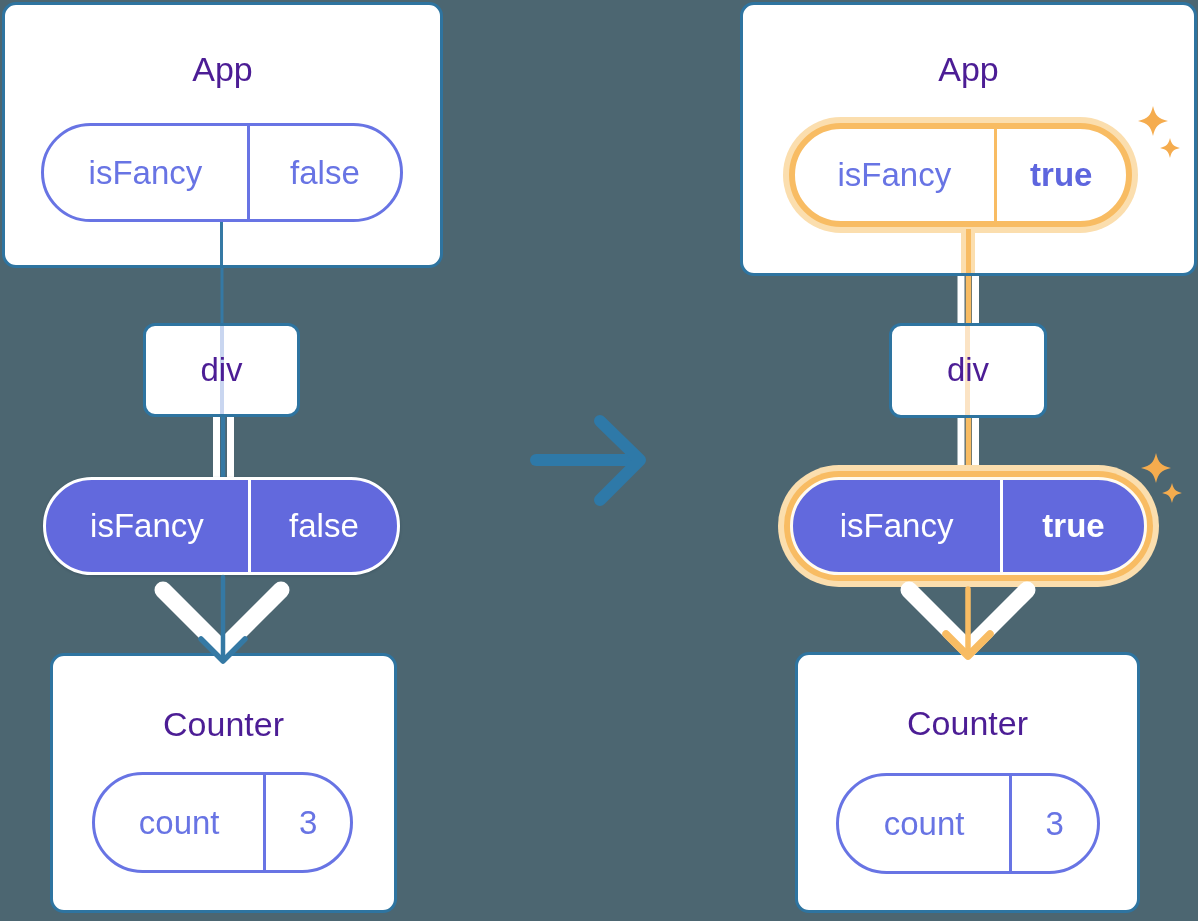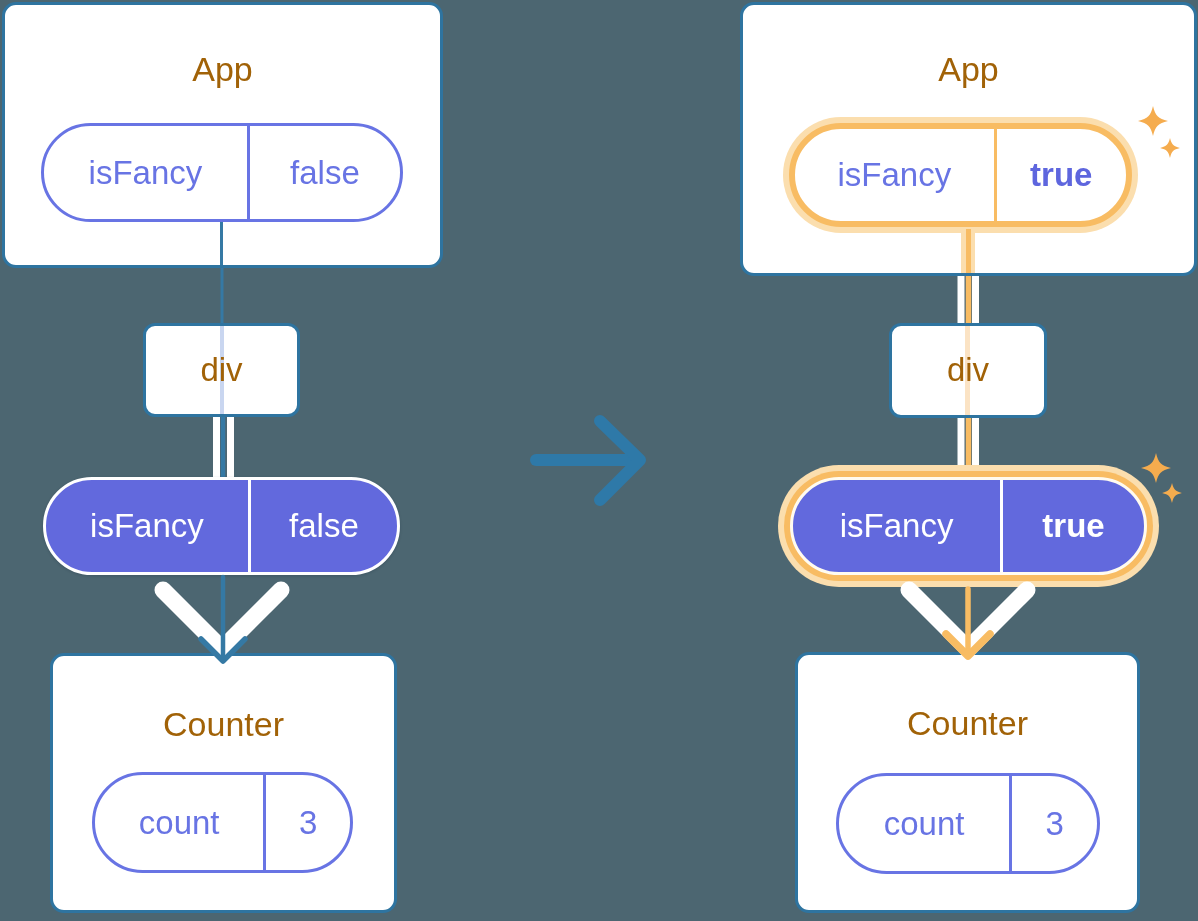--- a/index.html
+++ b/index.html
@@ -5,21 +5,21 @@
   html,body{margin:0;padding:0;background:#4C6671;}
   #stage{position:relative;width:1198px;height:921px;background:#4C6671;overflow:hidden;
          font-family:"Liberation Sans",sans-serif;}
   svg.layer{position:absolute;left:0;top:0;pointer-events:none;}
   #svg-under{z-index:1;}
   #svg-over{z-index:4;}
 
   .card{position:absolute;background:#fff;border:3px solid #2E74A0;border-radius:14px;
         box-sizing:border-box;z-index:2;}
   .card-title{position:absolute;left:0;width:100%;text-align:center;
-              color:#a16207;font-size:34px;font-weight:500;line-height:40px;z-index:2;}
+              color:#4c1d95;font-size:34px;font-weight:500;line-height:40px;z-index:2;}
 
   .pill{position:absolute;display:flex;align-items:stretch;box-sizing:border-box;
         border-radius:60px;overflow:hidden;}
   .pill .cell{display:flex;align-items:center;justify-content:center;
               font-size:33px;box-sizing:border-box;}
 
   .pill-outline{background:#fff;border:3px solid #6874E4;}
   .pill-outline .cell{color:#6874E4;}
   .pill-outline .cell.value{border-left:3px solid #6874E4;}
 

